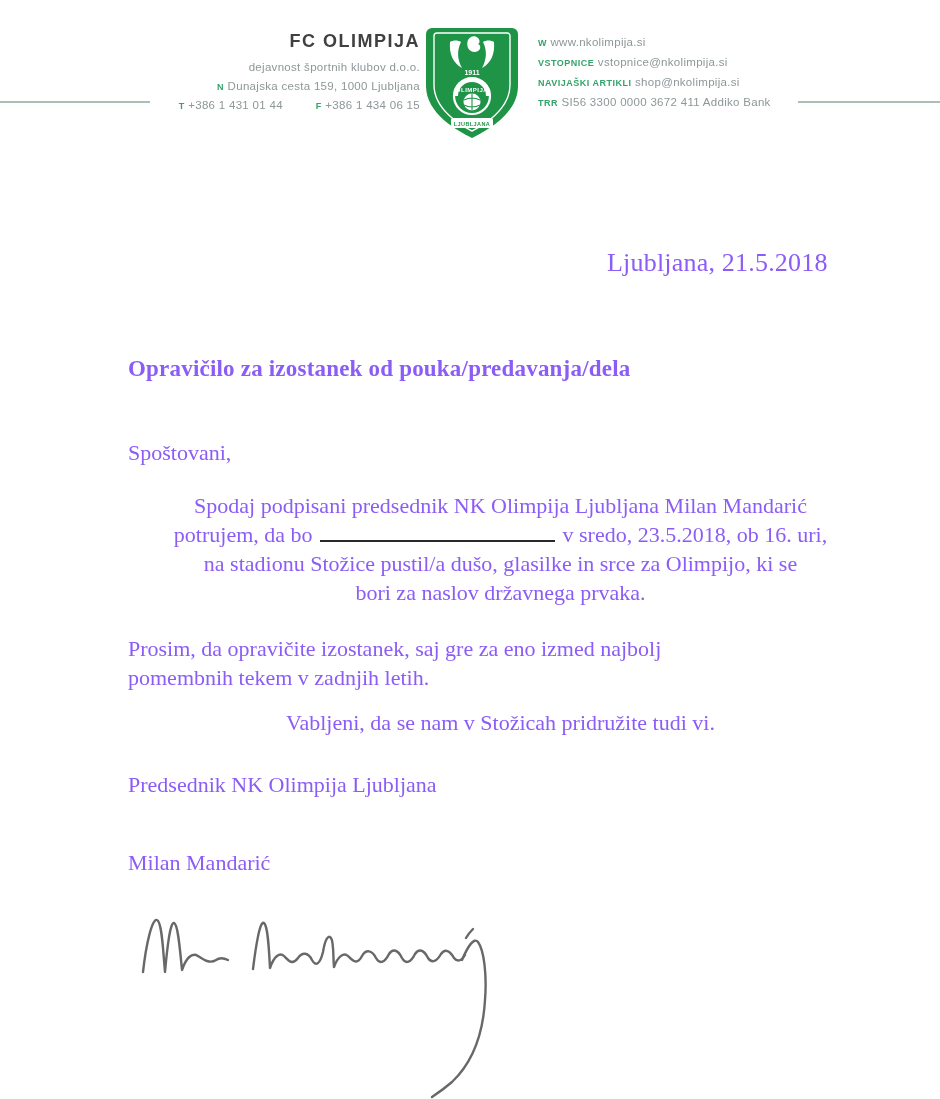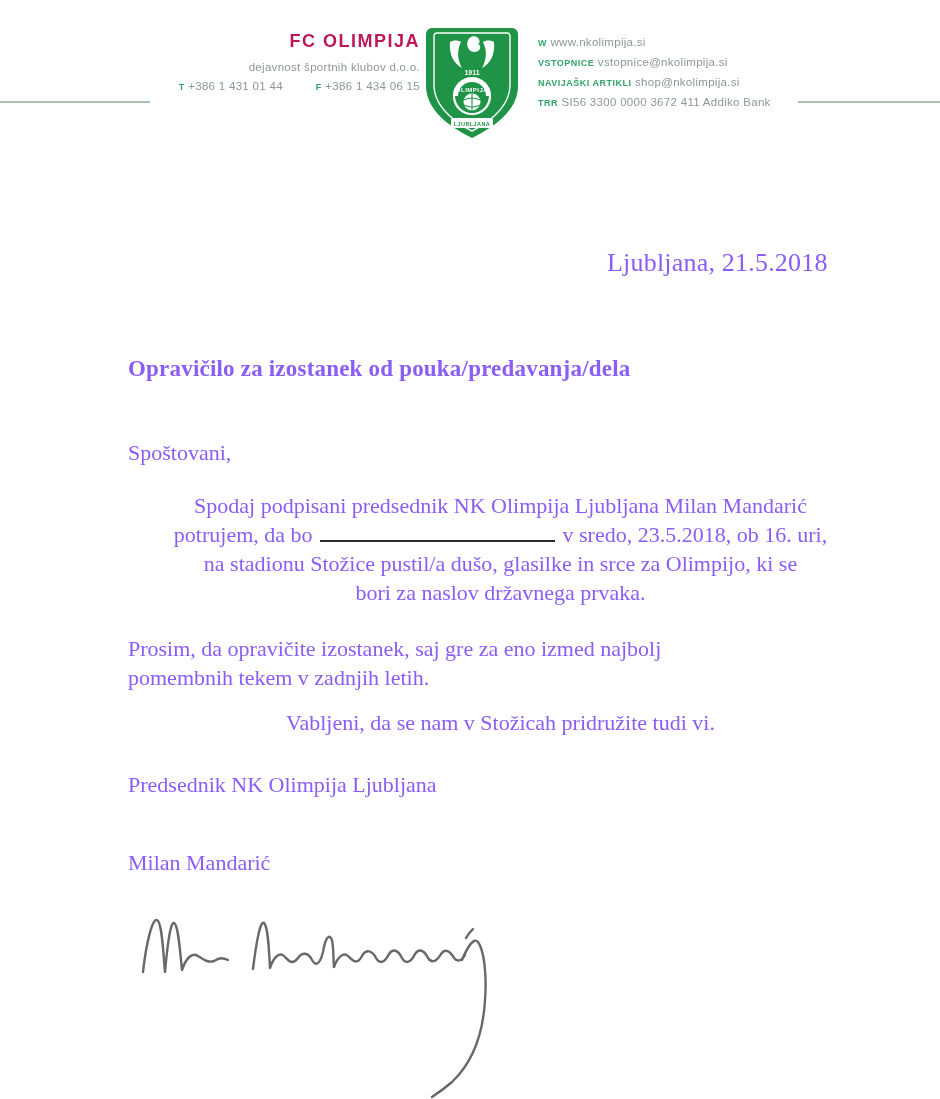--- a/index.html
+++ b/index.html
@@ -16,21 +16,21 @@
   .edge-rule { position: absolute; top: 101px; height: 2px; background: #a9c0b3; }
   .edge-rule.left  { left: 0; width: 150px; }
   .edge-rule.right { right: 0; width: 142px; }
 
   .header-left {
     position: absolute; top: 31px; right: 520px; width: 340px;
     text-align: right; color: #8d9798;
   }
   .club-name {
     font-size: 18px; font-weight: bold; letter-spacing: 1.5px;
-    color: #be185d; margin-bottom: 6px;
+    color: #404040; margin-bottom: 6px;
   }
   .header-left .hline { font-size: 11.5px; line-height: 18.5px; letter-spacing: .3px; }
   .hlabel { color: #33a36a; font-weight: bold; font-size: 9px; letter-spacing: .5px; }
   .phone-gap { display: inline-block; width: 26px; }
 
   .header-right {
     position: absolute; top: 33px; left: 538px; width: 330px;
     color: #8d9798;
   }
   .header-right .hline { font-size: 11.5px; line-height: 19px; letter-spacing: .3px; }
@@ -68,20 +68,24 @@
 </style>
 </head>
 <body>
 
 <div class="edge-rule left"></div>
 <div class="edge-rule right"></div>
 
 <div class="header-left">
   <div class="club-name">FC OLIMPIJA</div>
   <div class="hline">dejavnost športnih klubov d.o.o.</div>
+  <div class="hline">
+    <span class="hlabel">N</span>
+    <span>Dunajska cesta 159, 1000 Ljubljana</span>
+  </div>
   <div class="hline">
     <span class="hlabel">T</span>
     <span>+386 1 431 01 44</span>
     <span class="phone-gap"></span>
     <span class="hlabel">F</span>
     <span>+386 1 434 06 15</span>
   </div>
 </div>
 
 <div class="logo-wrap">

